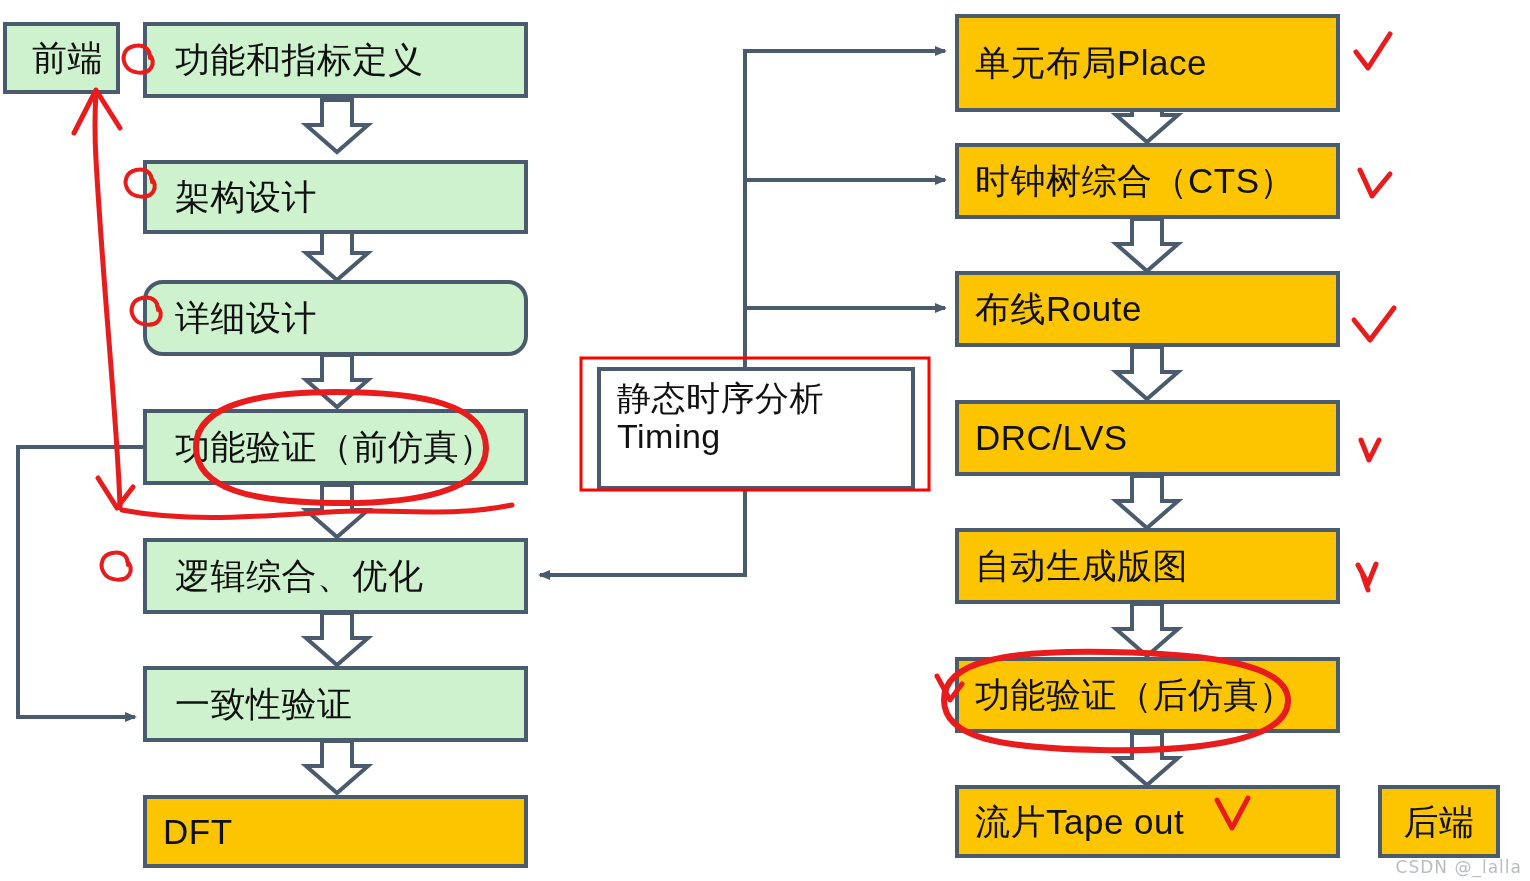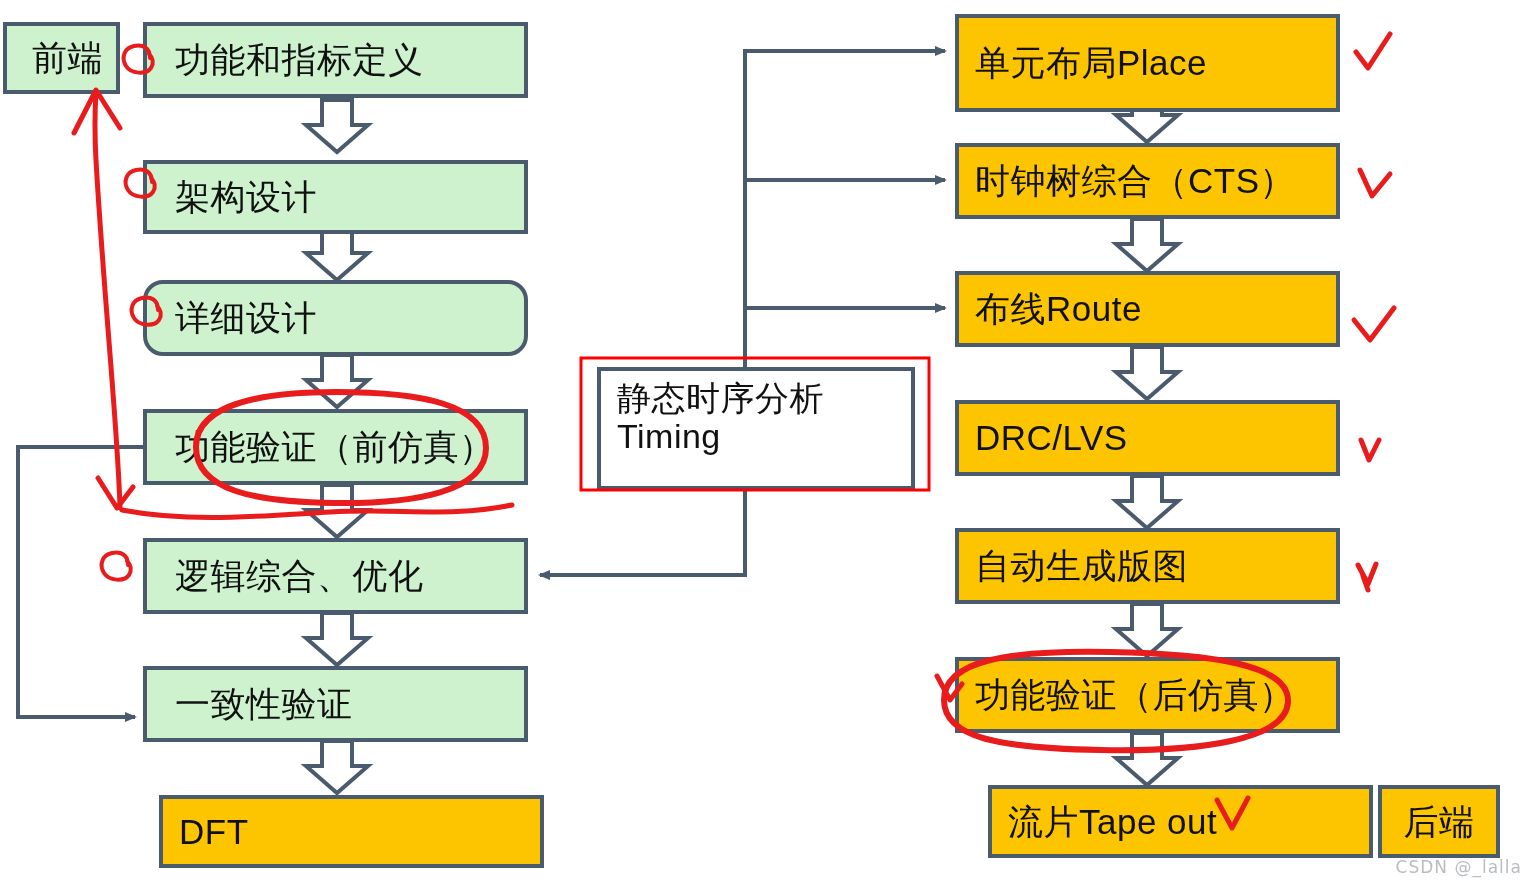--- a/index.html
+++ b/index.html
@@ -92,21 +92,21 @@
   </div>
 
   <div class="box green" style="left:143px;top:538px;width:385px;height:76px;text-align:center;">
     <span class="txt">逻辑综合、优化</span>
   </div>
 
   <div class="box green" style="left:143px;top:666px;width:385px;height:76px;">
     <span class="txt">一致性验证</span>
   </div>
 
-  <div class="box amber" style="left:143px;top:795px;width:385px;height:73px;margin-left:16px;">
+  <div class="box amber" style="left:143px;top:795px;width:385px;height:73px;">
     <span class="txt">DFT</span>
   </div>
 
   <div class="box white" style="left:597px;top:367px;width:318px;height:123px;align-items:flex-start;">
     <span class="txt" style="padding-top:8px;font-size:34px;">静态时序分析
 Timing</span>
   </div>
 
   <div class="box amber" style="left:955px;top:14px;width:385px;height:98px;">
     <span class="txt">单元布局Place</span>
@@ -125,21 +125,21 @@
   </div>
 
   <div class="box amber" style="left:955px;top:528px;width:385px;height:76px;">
     <span class="txt">自动生成版图</span>
   </div>
 
   <div class="box amber" style="left:955px;top:657px;width:385px;height:76px;">
     <span class="txt">功能验证（后仿真）</span>
   </div>
 
-  <div class="box amber" style="left:955px;top:785px;width:385px;height:73px;margin-left:33px;">
+  <div class="box amber" style="left:955px;top:785px;width:385px;height:73px;">
     <span class="txt">流片Tape out</span>
   </div>
 
   <div class="box amber center" style="left:1378px;top:785px;width:122px;height:73px;">
     <span class="txt">后端</span>
   </div>
 
   <svg class="layer above" viewBox="0 0 1530 881">
     <g fill="none" stroke="#e81c1c" stroke-linecap="round" stroke-linejoin="round">
 

